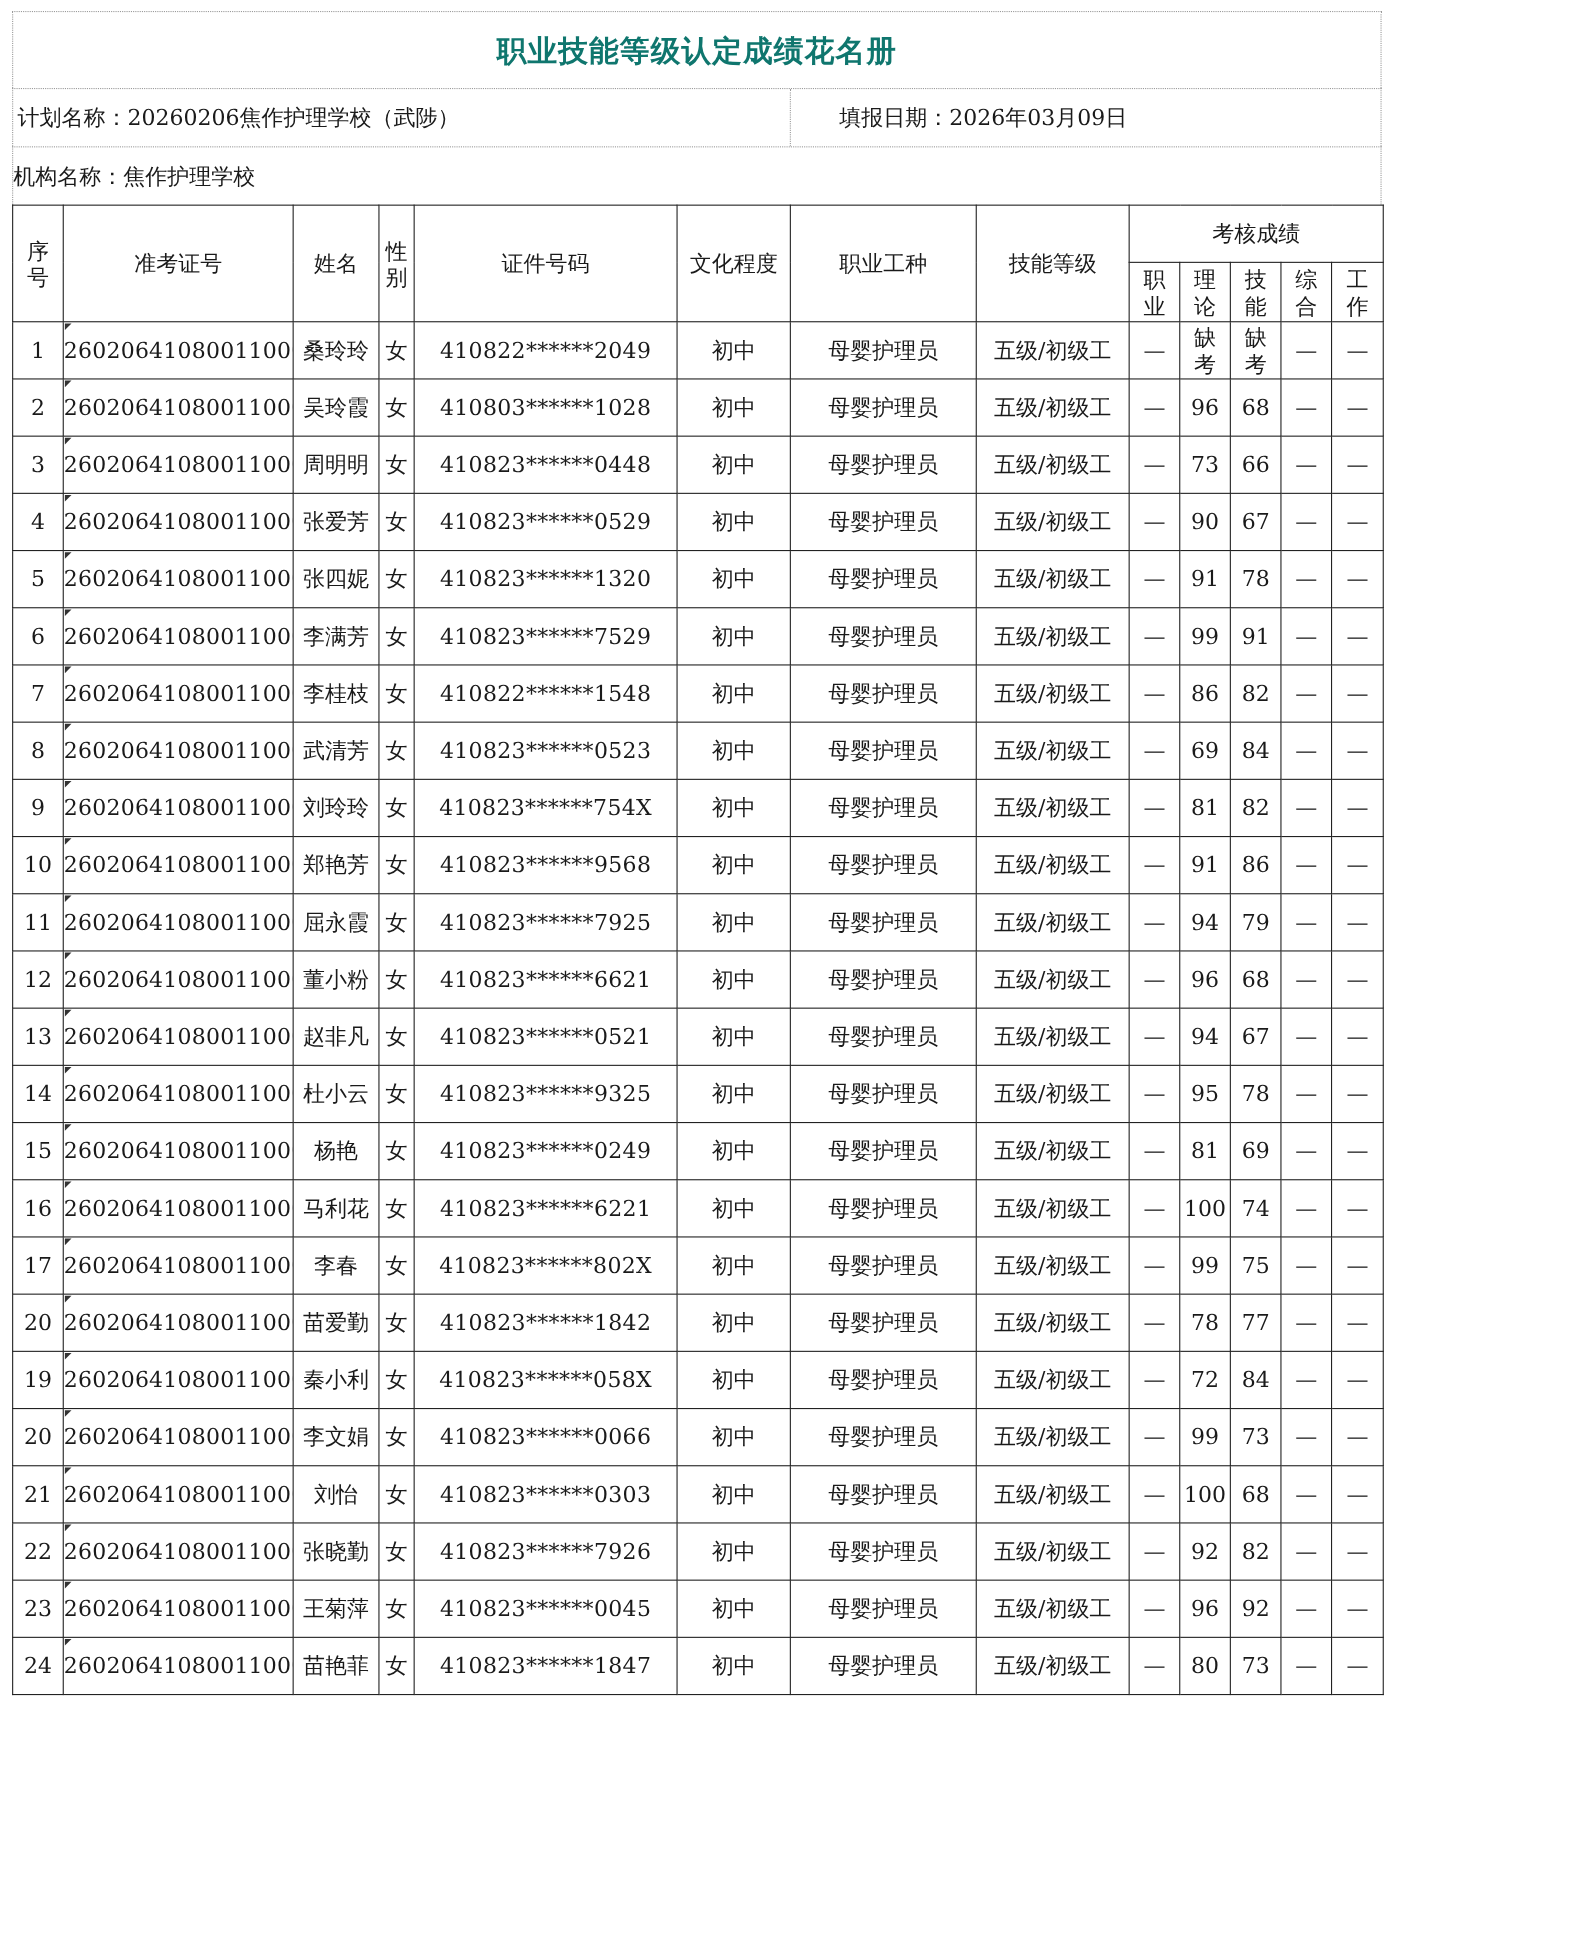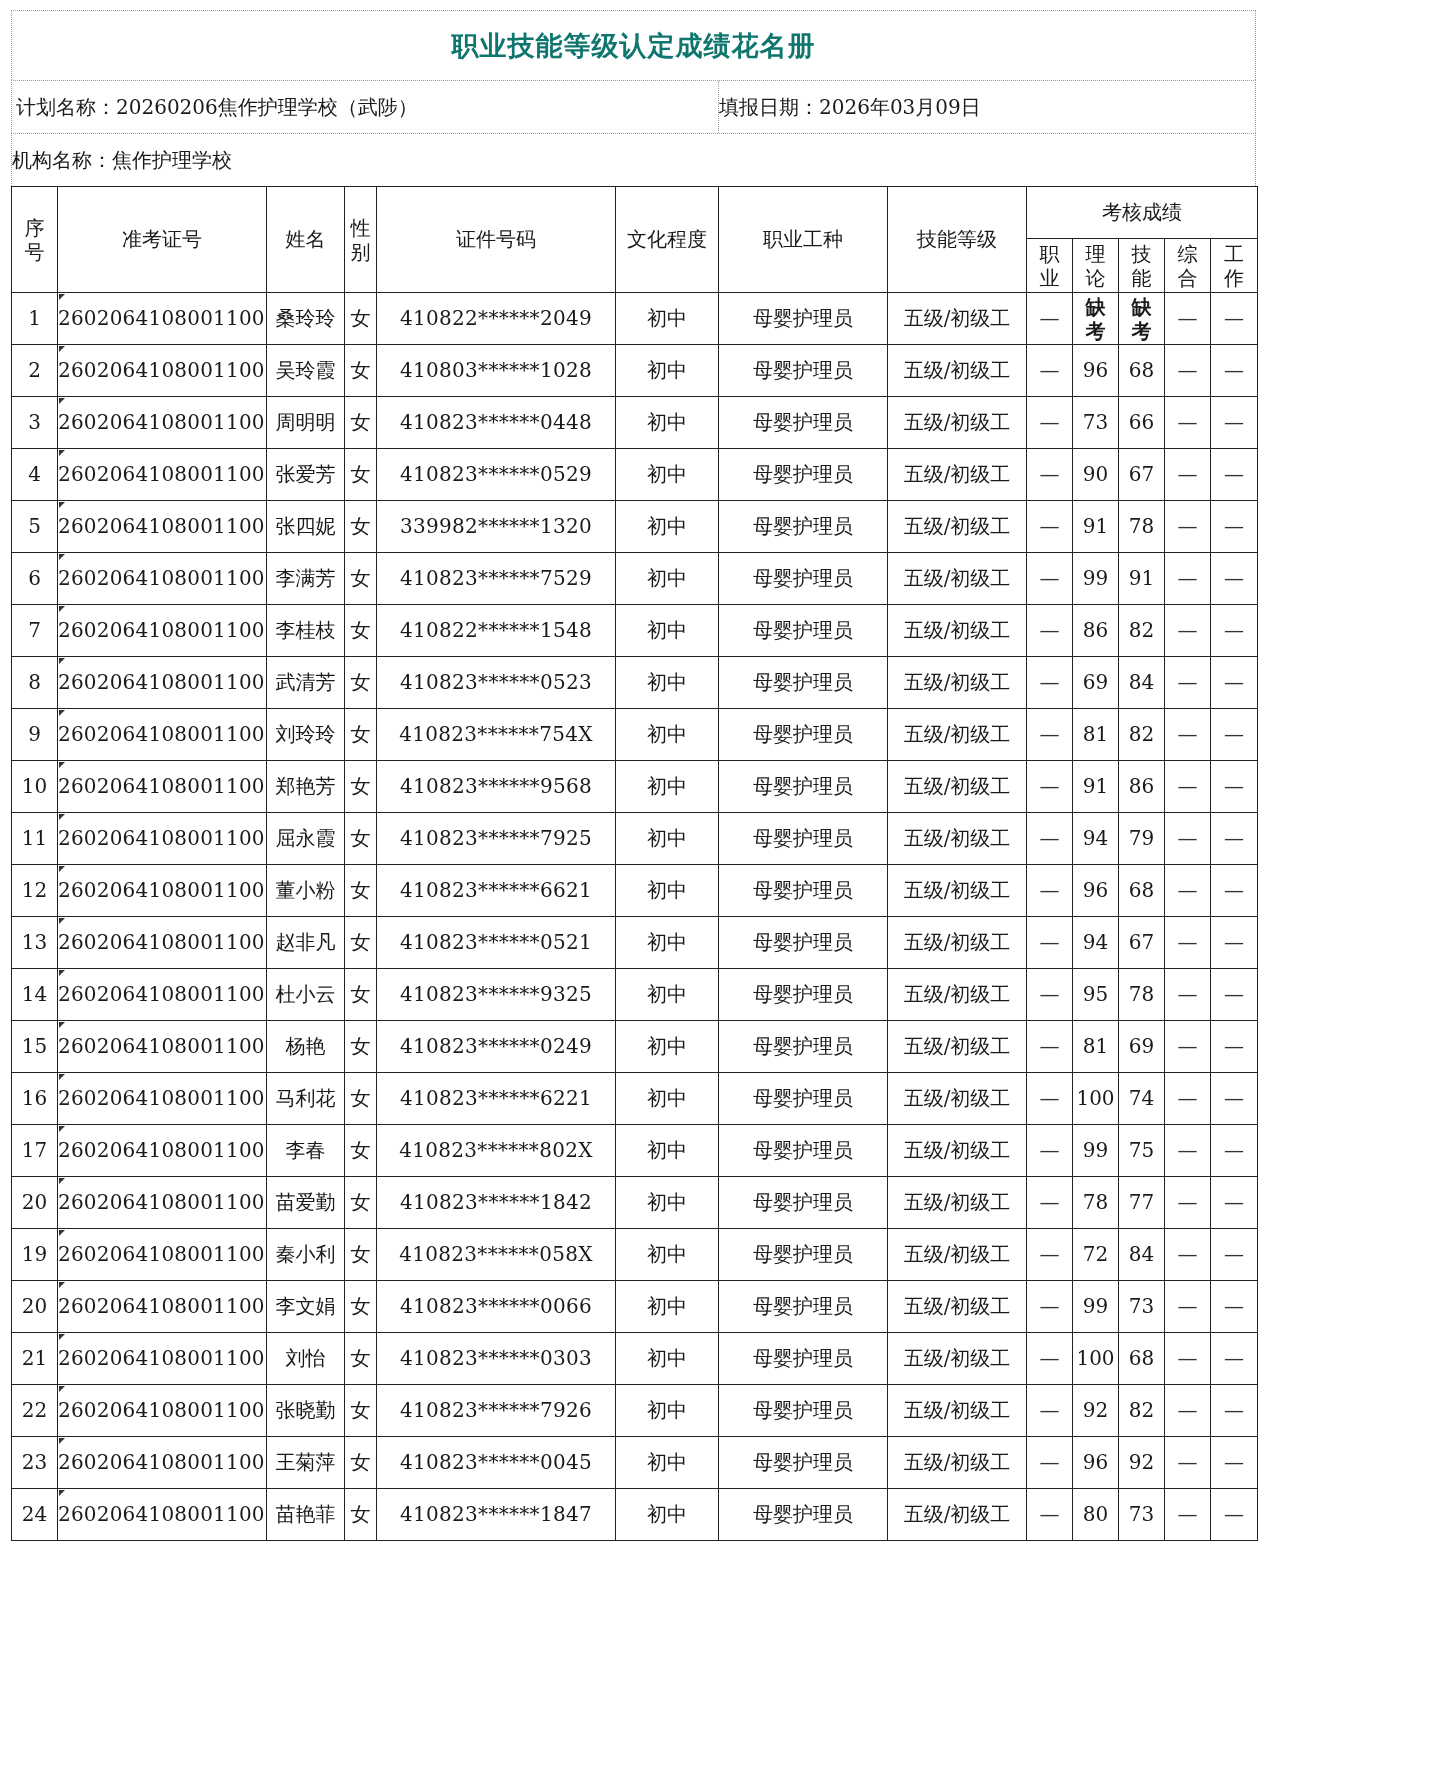--- a/index.html
+++ b/index.html
@@ -38,20 +38,21 @@
       box-sizing: border-box;
     }
     .meta-row {
       height: 53px;
       display: flex;
       border-top: 1px dotted #9a9a9a;
       border-left: 1px dotted #9a9a9a;
       border-right: 1px dotted #9a9a9a;
       box-sizing: border-box;
       font-size: 20px;
+      gap: 44px;
     }
     .meta-left {
       width: 707px;
       border-right: 1px dotted #9a9a9a;
       display: flex;
       align-items: center;
       padding-left: 4px;
       box-sizing: border-box;
       white-space: nowrap;
     }
@@ -109,21 +110,20 @@
       border-top: 6px solid #333;
       border-right: 6px solid transparent;
     }
     td.idcard { letter-spacing: 0.3px; }
     .dash { color: #333; }
     .absent {
       display: inline-block;
       width: 1.1em;
       white-space: normal;
       line-height: 1.2;
-      font-weight: bold;
     }
   </style>
 </head>
 <body>
 
 <div class="sheet">
   <div class="title-row">职业技能等级认定成绩花名册</div>
   <div class="meta-row">
     <div class="meta-left">
       <span>计划名称：</span>
@@ -237,21 +237,21 @@
         <td>90</td>
         <td>67</td>
         <td class="dash">—</td>
         <td class="dash">—</td>
       </tr>
       <tr>
         <td>5</td>
         <td class="ticket"><span class="corner-mark"></span><span>2602064108001100005</span></td>
         <td>张四妮</td>
         <td>女</td>
-        <td class="idcard">339982******1320</td>
+        <td class="idcard">410823******1320</td>
         <td>初中</td>
         <td>母婴护理员</td>
         <td>五级/初级工</td>
         <td class="dash">—</td>
         <td>91</td>
         <td>78</td>
         <td class="dash">—</td>
         <td class="dash">—</td>
       </tr>
       <tr>

